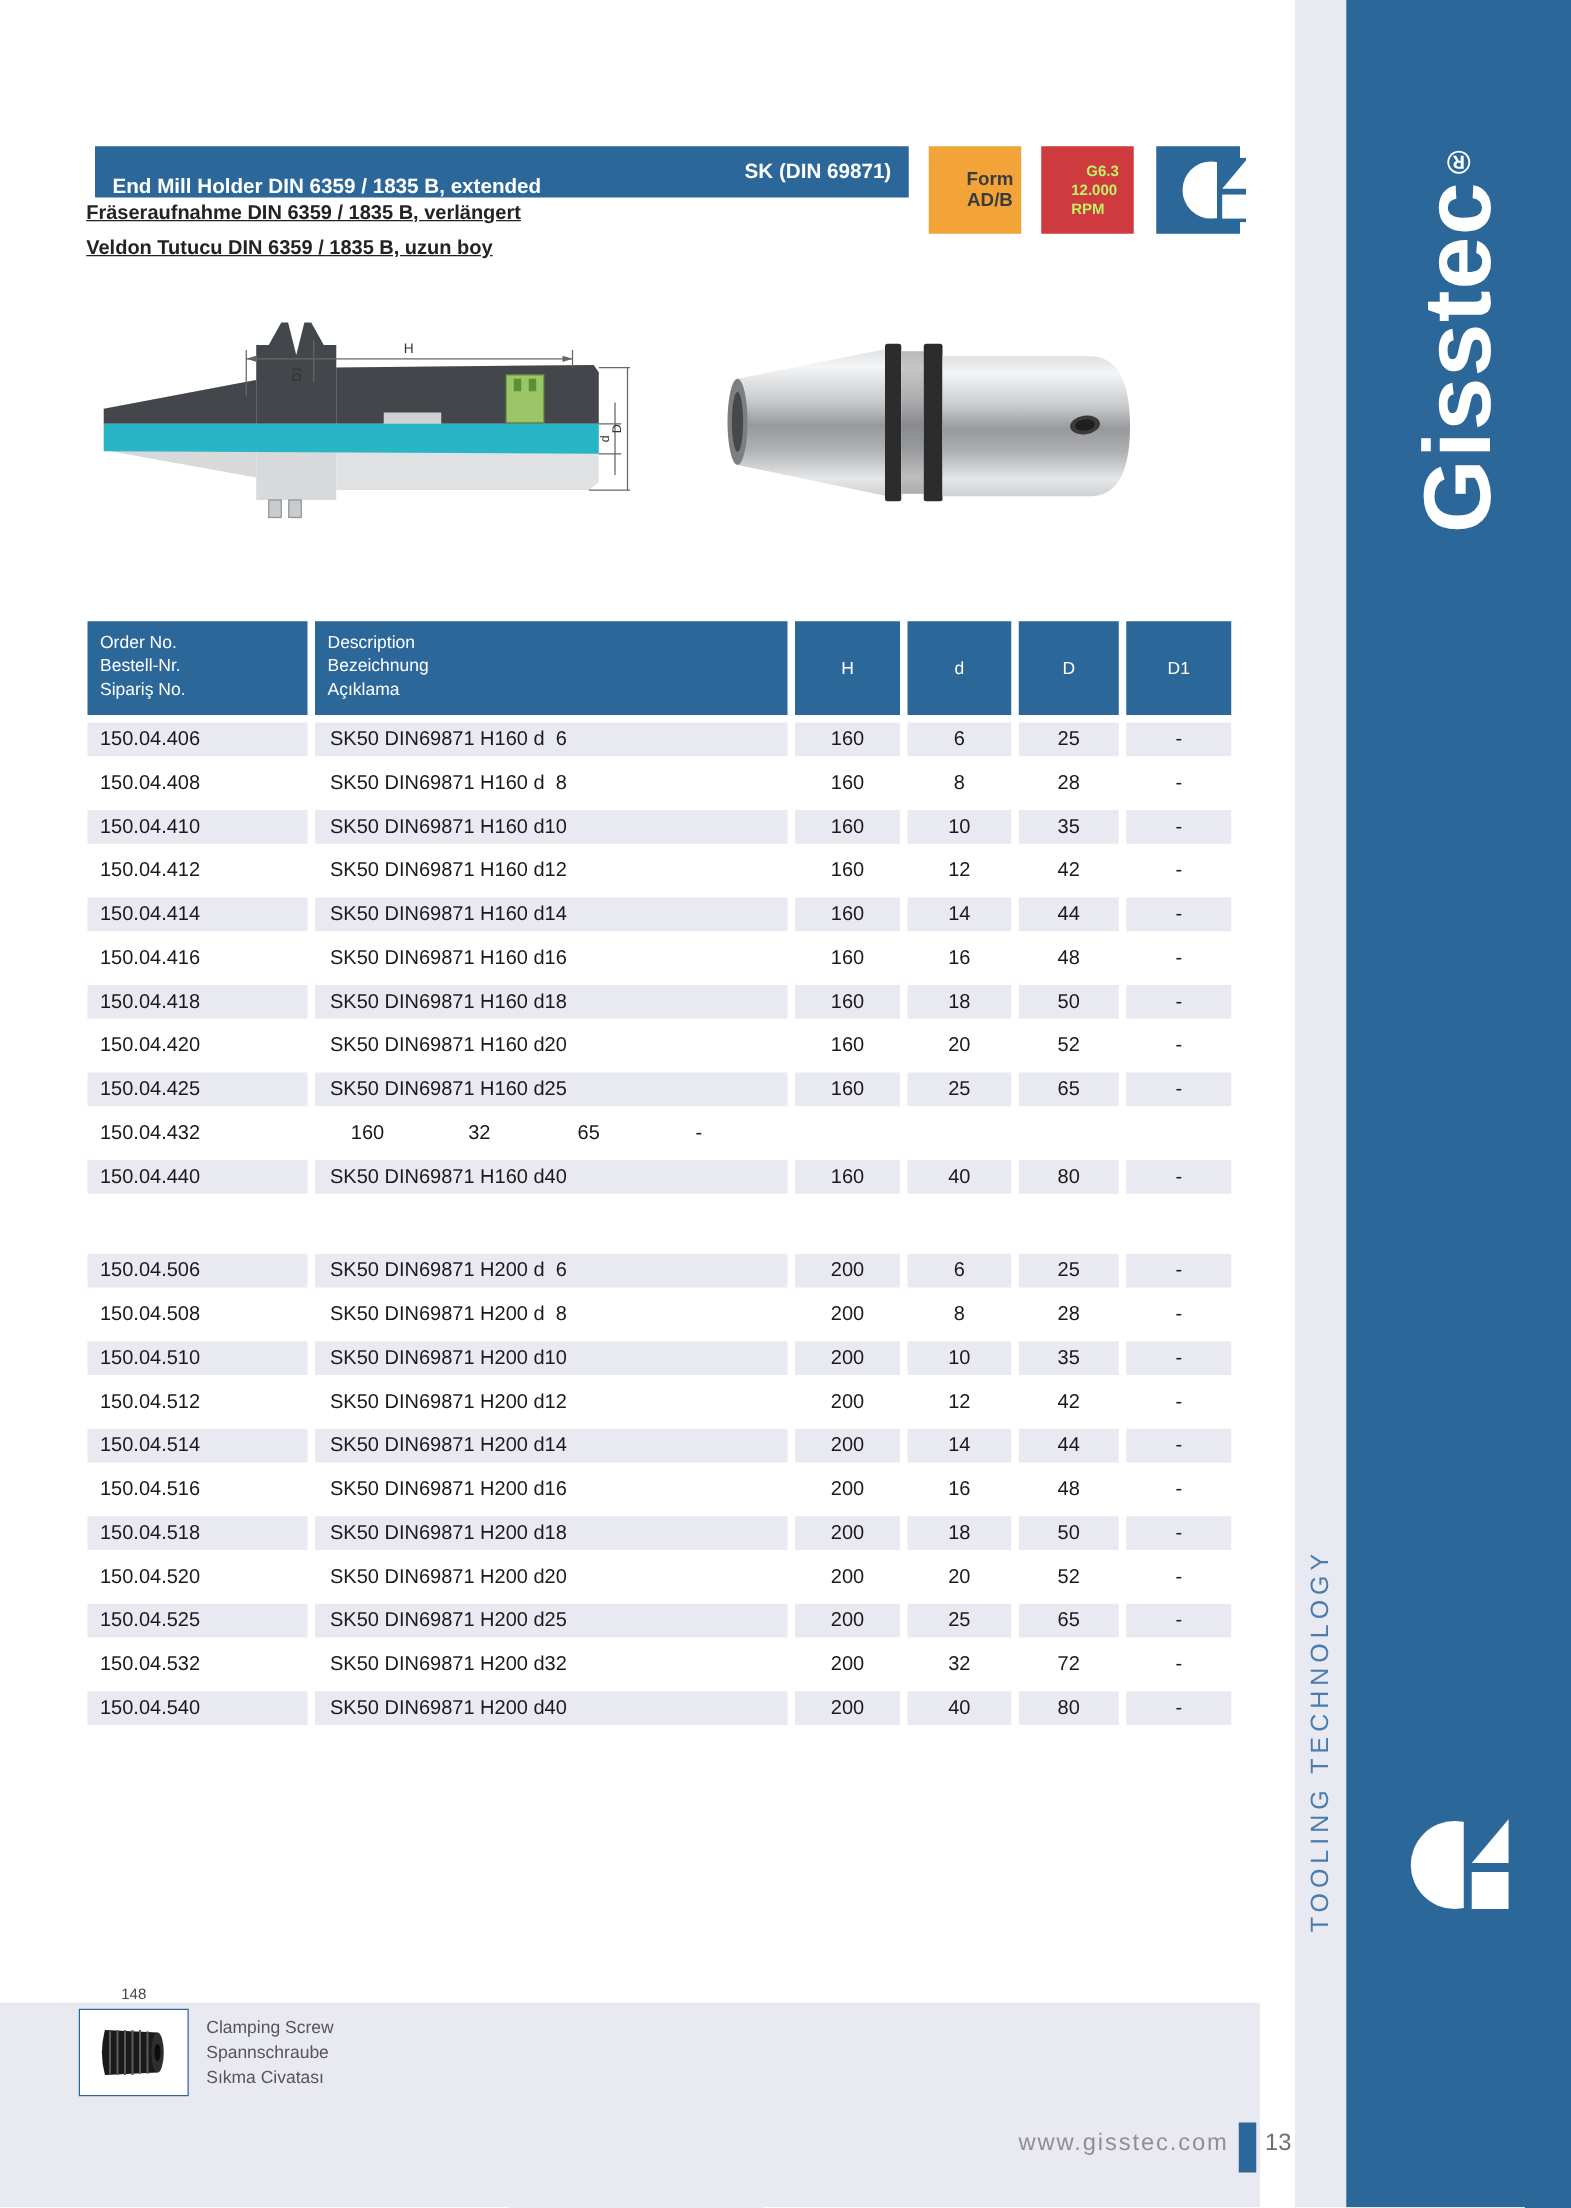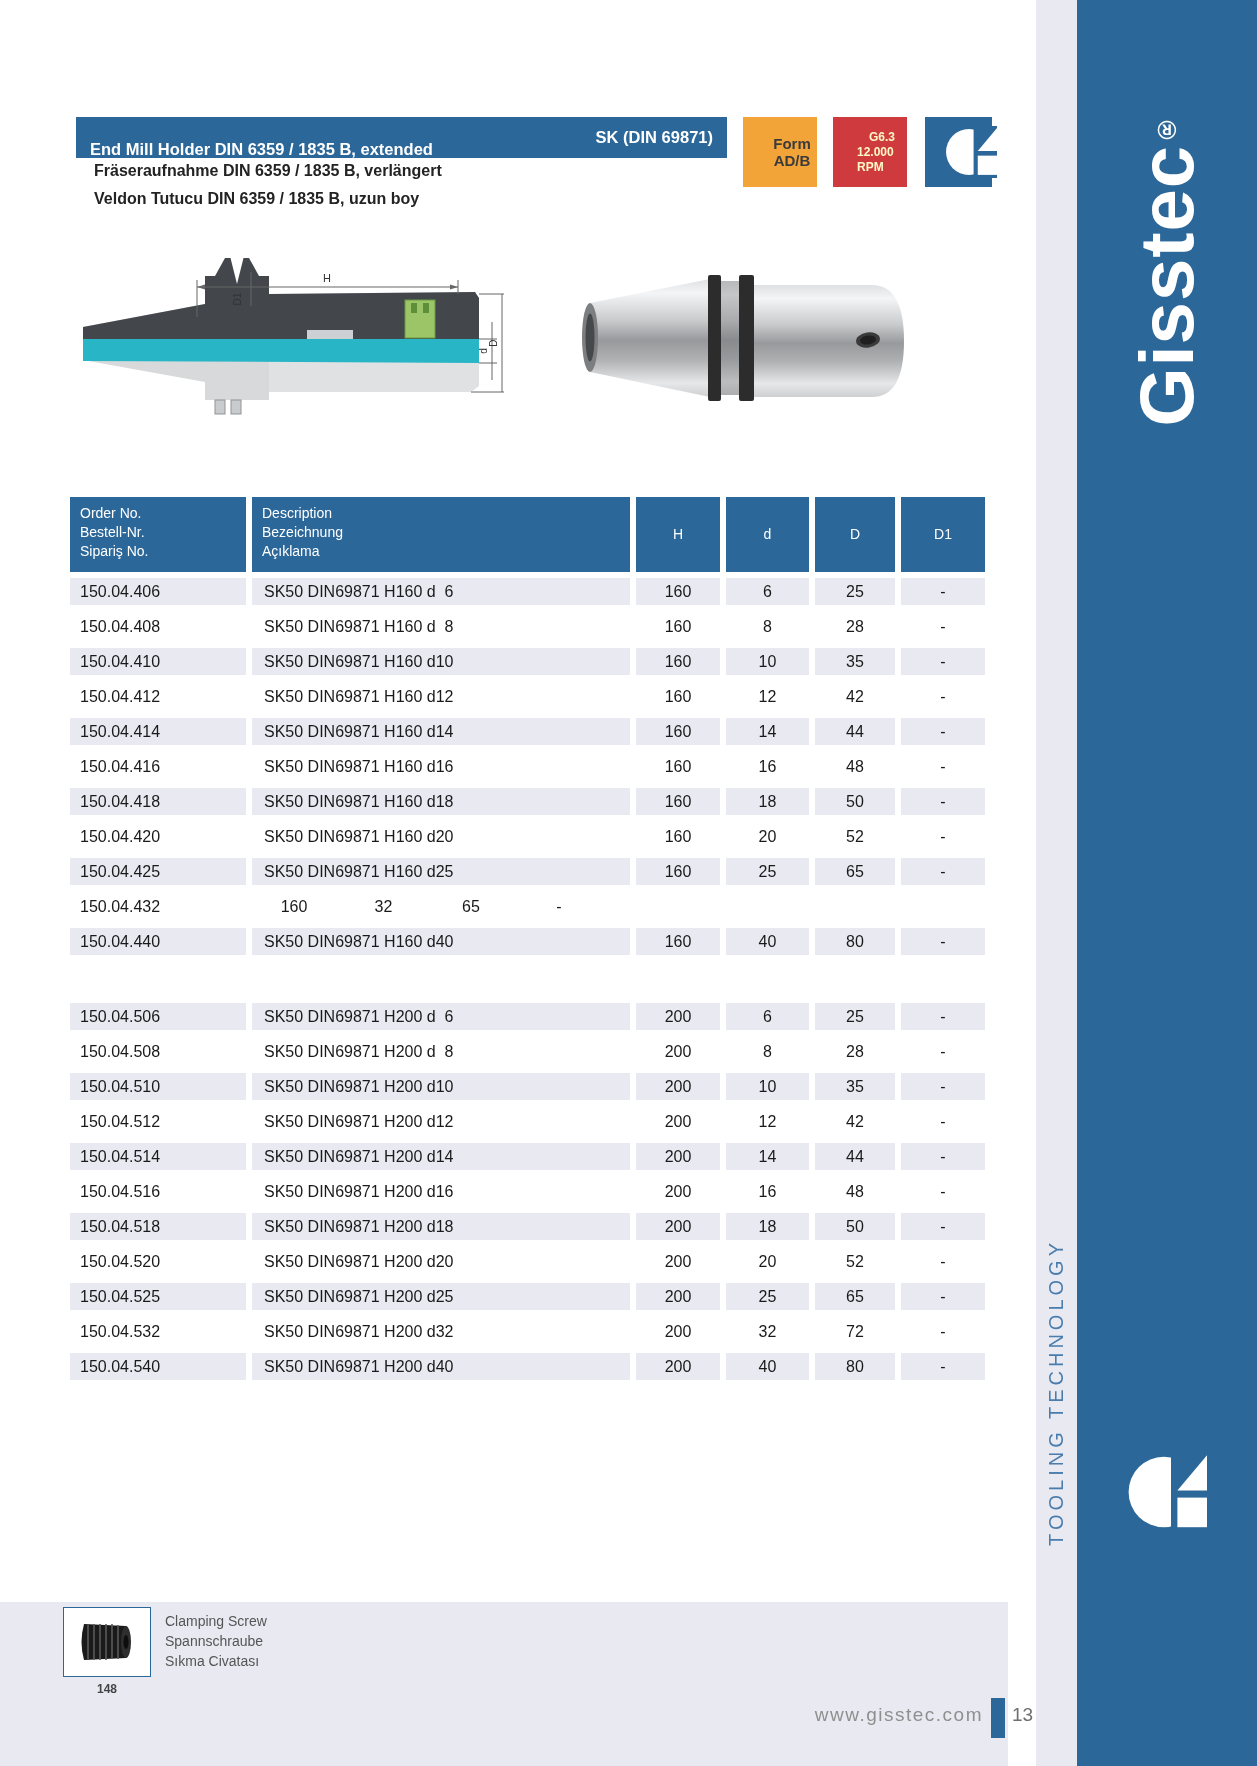--- a/index.html
+++ b/index.html
@@ -4,28 +4,28 @@
 <style>
   html,body{margin:0;padding:0;background:#ffffff;}
   .page{position:relative;width:1257px;height:1766px;background:#fff;overflow:hidden;
         font-family:"Liberation Sans", sans-serif;color:#1a1a1a;}
 
   
   .title-bar{position:absolute;left:76px;top:117px;width:651px;height:41px;background:#2c6799;
              display:flex;align-items:center;justify-content:space-between;padding:0 14px;box-sizing:border-box;}
   .title-bar .t-left{color:#fff;font-weight:bold;font-size:16.5px;margin-top:24px;}
   .title-bar .t-right{color:#fff;font-weight:bold;font-size:16.5px;}
-  .subtitle{position:absolute;left:94px;font-weight:bold;font-size:16px;color:#232323;}
+  .subtitle{position:absolute;left:69px;font-weight:bold;font-size:16px;color:#232323;text-decoration:underline;}
   .subtitle.de{top:162px;}
   .subtitle.tr{top:190px;}
 
   .badge{position:absolute;top:117px;height:70px;display:flex;flex-direction:column;align-items:center;
          justify-content:center;box-sizing:border-box;line-height:17px;padding-left:24px;}
   .badge-form{left:743px;width:74px;background:#f2a438;color:#3b3b3b;font-weight:bold;font-size:15px;}
-  .badge-rpm{left:833px;width:74px;background:#cf3a3f;color:#fef9c3;font-weight:bold;font-size:12px;line-height:15px;}
+  .badge-rpm{left:833px;width:74px;background:#cf3a3f;color:#bef264;font-weight:bold;font-size:12px;line-height:15px;}
   .badge-logo{left:925px;width:67px;background:#2c6799;}
 
   
   .drawing-svg{position:absolute;left:75px;top:242px;}
   .photo-svg{position:absolute;left:520px;top:245px;}
 
   
   .ptable{position:absolute;left:70px;top:497px;width:915px;}
   .thead{display:flex;gap:6px;margin-bottom:6px;}
   .thcell{background:#2c6799;color:#fff;font-size:14px;line-height:19px;height:75px;box-sizing:border-box;
@@ -38,21 +38,21 @@
   .c-desc{width:378px;padding-left:12px;white-space:pre;}
   .c-h{width:84px;}.c-d{width:83px;}.c-D{width:80px;}.c-D1{width:84px;}
   .c-num{text-align:center;}
   .w-order{width:176px;}.w-desc{width:378px;}.w-h{width:84px;}.w-d{width:83px;}.w-D{width:80px;}.w-D1{width:84px;}
   .tgroup-gap{height:40px;}
 
   
   .footer-block{position:absolute;left:0;top:1602px;width:1008px;height:164px;background:#e9e9f2;}
   .screw-frame{position:absolute;left:63px;top:1607px;width:88px;height:70px;background:#fff;
                border:1px solid #2c6799;box-sizing:border-box;display:flex;align-items:center;justify-content:center;}
-  .screw-ref{position:absolute;left:63px;top:1682px;width:88px;text-align:center;font-size:12px;color:#444;font-weight:bold;}
+  .screw-ref{position:absolute;left:63px;top:1588px;width:88px;text-align:center;font-size:12px;color:#444;}
   .clamp-text{position:absolute;left:165px;top:1611px;font-size:14px;line-height:20px;color:#555;}
   .site-url{position:absolute;left:703px;top:1704px;width:280px;text-align:right;font-size:19px;color:#8f8f8f;
             letter-spacing:1.5px;}
   .page-tab{position:absolute;left:991px;top:1698px;width:14px;height:40px;background:#2c6799;}
   .page-num{position:absolute;left:1012px;top:1704px;font-size:19px;color:#6f6f6f;}
 
   
   .strip-gray{position:absolute;left:1036px;top:0;width:41px;height:1766px;background:#e9e9f2;}
   .sidebar-blue{position:absolute;left:1077px;top:0;width:180px;height:1766px;background:#2c6799;}
   .brand-wrap{position:absolute;left:1077px;top:60px;width:180px;height:420px;

